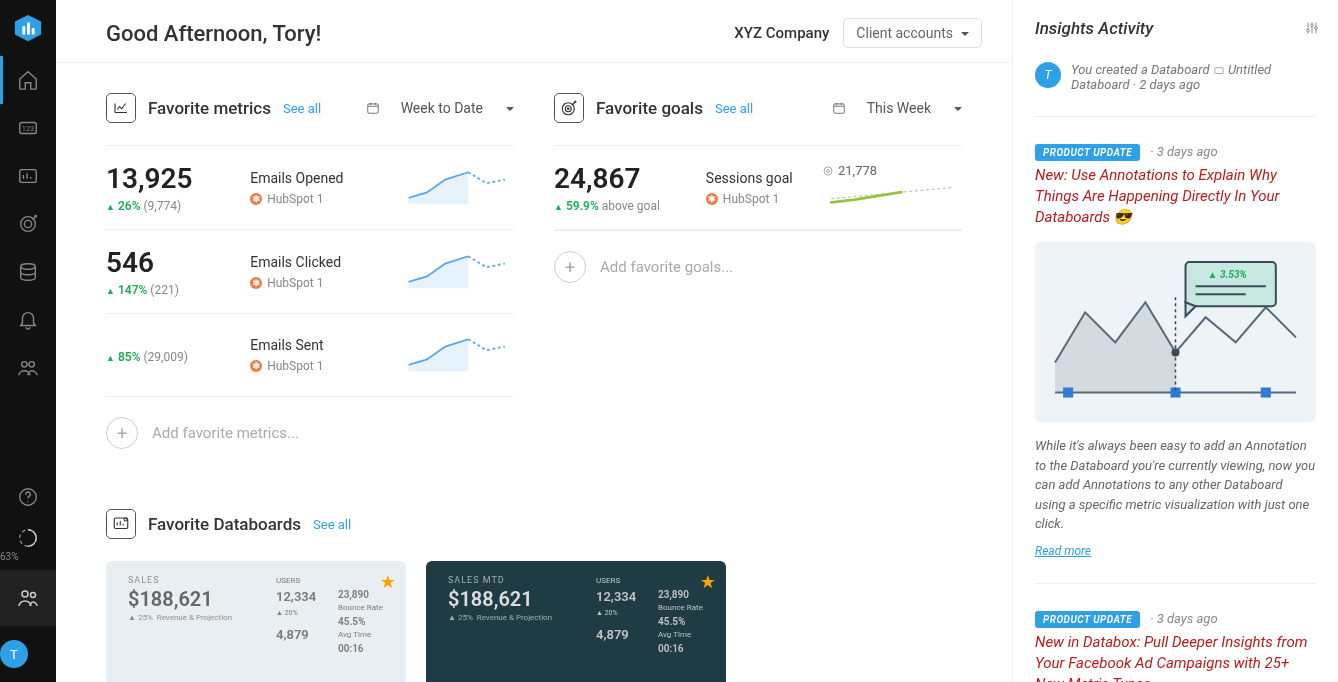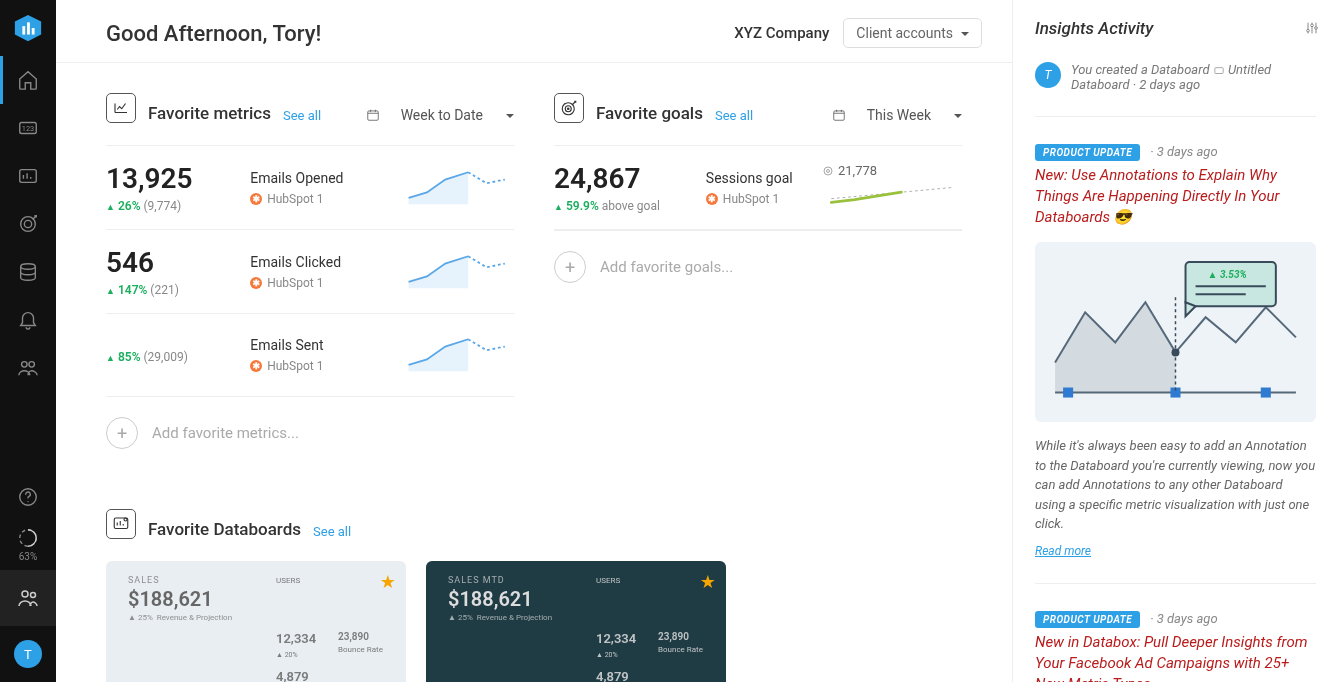--- a/index.html
+++ b/index.html
@@ -1,38 +1,38 @@
 <!DOCTYPE html>
 <html><head>
   <meta charset="utf-8">
   <style>
     * { margin:0; padding:0; box-sizing:border-box; font-family:-apple-system,BlinkMacSystemFont,"Segoe UI",Roboto,Helvetica,Arial,sans-serif; }
     body { background:#fff; width:1338px; height:682px; overflow:hidden; display:flex; }
     
-    .nav { width:56px; background:#111; display:flex; flex-direction:column; align-items:center; padding-top:0; }
+    .nav { width:56px; background:#111; display:flex; flex-direction:column; align-items:flex-start; padding-top:0; }
     .nav .logo { width:56px; height:56px; display:flex; align-items:center; justify-content:center; }
     .nav .item { width:56px; height:48px; display:flex; align-items:center; justify-content:center; position:relative; color:#777; }
     .nav .item.active::before { content:""; position:absolute; left:0; top:0; width:3px; height:100%; background:#2ea0e6; }
     .nav .item svg { width:22px; height:22px; stroke:#888; fill:none; stroke-width:1.5; }
     .nav .spacer { flex:1; }
     .nav .pct { font-size:10px; color:#888; margin-top:-4px; margin-bottom:8px; }
     .nav .ubox { width:56px; height:56px; background:#222; display:flex; align-items:center; justify-content:center; }
     .nav .ubox svg { stroke:#ccc; }
     .nav .avatar { width:28px; height:28px; border-radius:50%; background:#2ea0e6; color:#fff; font-size:13px; display:flex; align-items:center; justify-content:center; margin:14px 0; }
     
     .main { flex:1; display:flex; min-width:0; }
     .center { flex:1; overflow-y:auto; min-width:0; }
     .topbar { display:flex; align-items:center; padding:18px 30px 14px 50px; border-bottom:1px solid #eee; gap:14px; }
     .greeting { font-size:22px; font-weight:500; color:#333; flex:1;}
     .company { font-size:15px; color:#333; font-weight:500;}
     .pill { border:1px solid #ddd; border-radius:5px; padding:6px 12px; font-size:14px; color:#666; display:flex; align-items:center; gap:6px; }
     .content { padding:30px 50px 0 50px; }
     .row2 { display:flex; gap:40px; }
     .col { flex:1; min-width:0; }
-    .secthead { display:flex; align-items:flex-end; gap:12px; margin-bottom:22px; }
+    .secthead { display:flex; align-items:center; gap:12px; margin-bottom:22px; }
     .secticon { width:30px; height:30px; border:1px solid #555; border-radius:5px; display:flex; align-items:center; justify-content:center; }
     .secticon svg { width:18px; height:18px; stroke:#333; fill:none; stroke-width:1.5; }
     .secttitle { font-size:17px; font-weight:500; color:#333; }
     .seeall { font-size:13px; color:#2ea0e6; }
     .sectspacer { flex:1; }
     .datesel { font-size:14px; color:#555; display:flex; align-items:center; gap:21px; }
     .metric { display:flex; align-items:center; padding:16px 0; border-bottom:1px solid #eee; }
     .metric:first-of-type { border-top:1px solid #eee;}
     .metric .nums { width:150px; }
     .metric .big { font-size:28px; font-weight:600; color:#222; }
@@ -53,21 +53,21 @@
     .cards { display:flex; gap:20px; }
     .card { width:300px; height:200px; border-radius:6px; position:relative; overflow:hidden; font-size:10px; color:#ddd; }
     .card.light { background:#e9eef2; color:#666;}
     .card.dark  { background:#1f3b44; }
     .star { position:absolute; right:10px; top:10px; color:#f7a500; font-size:18px; }
     .card .inner { position:absolute; left:22px; top:14px; }
     .card .ctitle { font-size:9px; letter-spacing:1px; opacity:.7;}
     .card .cval { font-size:20px; font-weight:600; margin-top:2px;}
     .card .csub { font-size:8px; opacity:.7; margin-top:2px;}
     .card .mini { position:absolute; top:14px; font-size:8px; line-height:1.5; opacity:.85;}
-    .card .mini b { font-size:13px; font-weight:600; display:block;margin-top:42px;}
+    .card .mini b { font-size:13px; font-weight:600; display:block;}
     
     .rpanel { width:326px; border-left:1px solid #eee; padding:18px 22px; overflow-y:auto; position:relative;font-style:italic;}
     .rpanel .settings { position:absolute; right:18px; top:20px; color:#888;}
     .rtitle { font-size:17px; font-weight:500; color:#333; margin-bottom:24px;}
     .act1 { display:flex; gap:10px; align-items:flex-start; font-size:13px; color:#777; margin-bottom:22px;}
     .act1 .av { width:26px; height:26px; border-radius:50%; background:#2ea0e6; color:#fff; font-size:12px; display:flex; align-items:center; justify-content:center; flex:none;}
     .badge { display:inline-block; background:#2ea0e6; color:#fff; font-size:10px; font-weight:600; padding:3px 8px; border-radius:3px; letter-spacing:.5px;}
     .ptime { color:#888; font-size:13px;}
     .ptitle { font-size:15px; color:#b91c1c; margin-top:4px; line-height:1.4;}
     .pimg { margin-top:14px; height:180px; background:#eef3f7; border-radius:6px; position:relative; overflow:hidden;}

